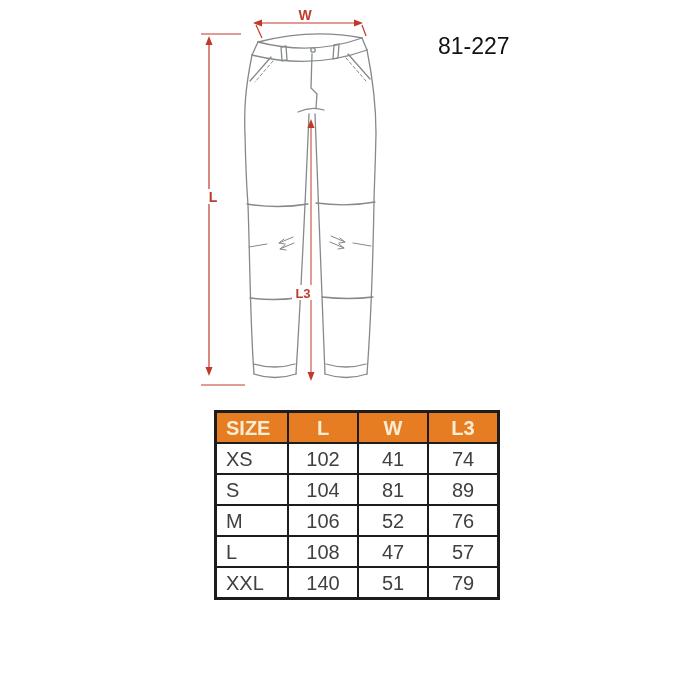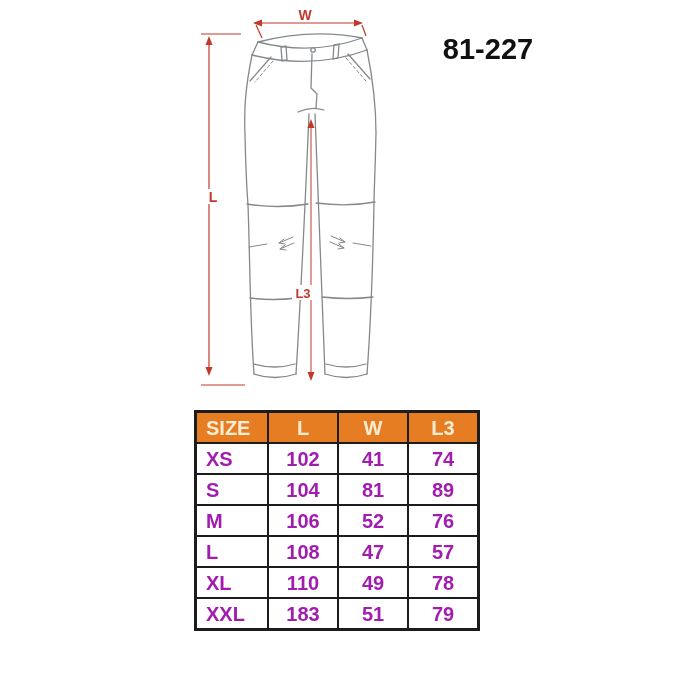--- a/index.html
+++ b/index.html
@@ -3,45 +3,45 @@
 <meta charset="utf-8">
 <style>
   html,body{margin:0;padding:0;}
   body{
     width:700px;height:700px;position:relative;background:#ffffff;
     font-family:"Liberation Sans", sans-serif;overflow:hidden;
   }
   .stage{position:absolute;inset:0;}
   #diagram-svg{position:absolute;left:0;top:0;}
   .product-code{
-    position:absolute;left:438px;top:33px;width:100px;text-align:center;
-    font-size:29px;font-weight:700;color:#111111;letter-spacing:0px;
+    position:absolute;left:438px;top:33px;width:100px;text-align:left;
+    font-size:23px;font-weight:400;color:#111111;letter-spacing:0px;
   }
   .size-table{
-    position:absolute;left:194px;top:410px;
+    position:absolute;left:214px;top:410px;
     border-collapse:collapse;table-layout:fixed;
     border:3px solid #1c1c1c;
   }
   .size-table th,.size-table td{
     border:2px solid #1c1c1c;
     width:68px;height:29px;
     font-size:20px;line-height:1;
     vertical-align:middle;
     text-align:center;
     padding:0;
   }
   .size-table th{
     background:#e67d22;
     color:#f7edd5;
     font-weight:700;
   }
   .size-table td{
     background:#ffffff;
-    color:#a21caf;
-    font-weight:700;
+    color:#404040;
+    font-weight:400;
   }
   .size-table th:first-child,.size-table td:first-child{
     text-align:left;padding-left:9px;width:61px;
   }
 </style>
 </head>
 <body>
 
 <div class="stage">
 
@@ -159,27 +159,21 @@
         <td>52</td>
         <td>76</td>
       </tr>
       <tr>
         <td>L</td>
         <td>108</td>
         <td>47</td>
         <td>57</td>
       </tr>
       <tr>
-        <td>XL</td>
-        <td>110</td>
-        <td>49</td>
-        <td>78</td>
-      </tr>
-      <tr>
         <td>XXL</td>
-        <td>183</td>
+        <td>140</td>
         <td>51</td>
         <td>79</td>
       </tr>
     </tbody>
   </table>
 
 </div>
 
 </body></html>

